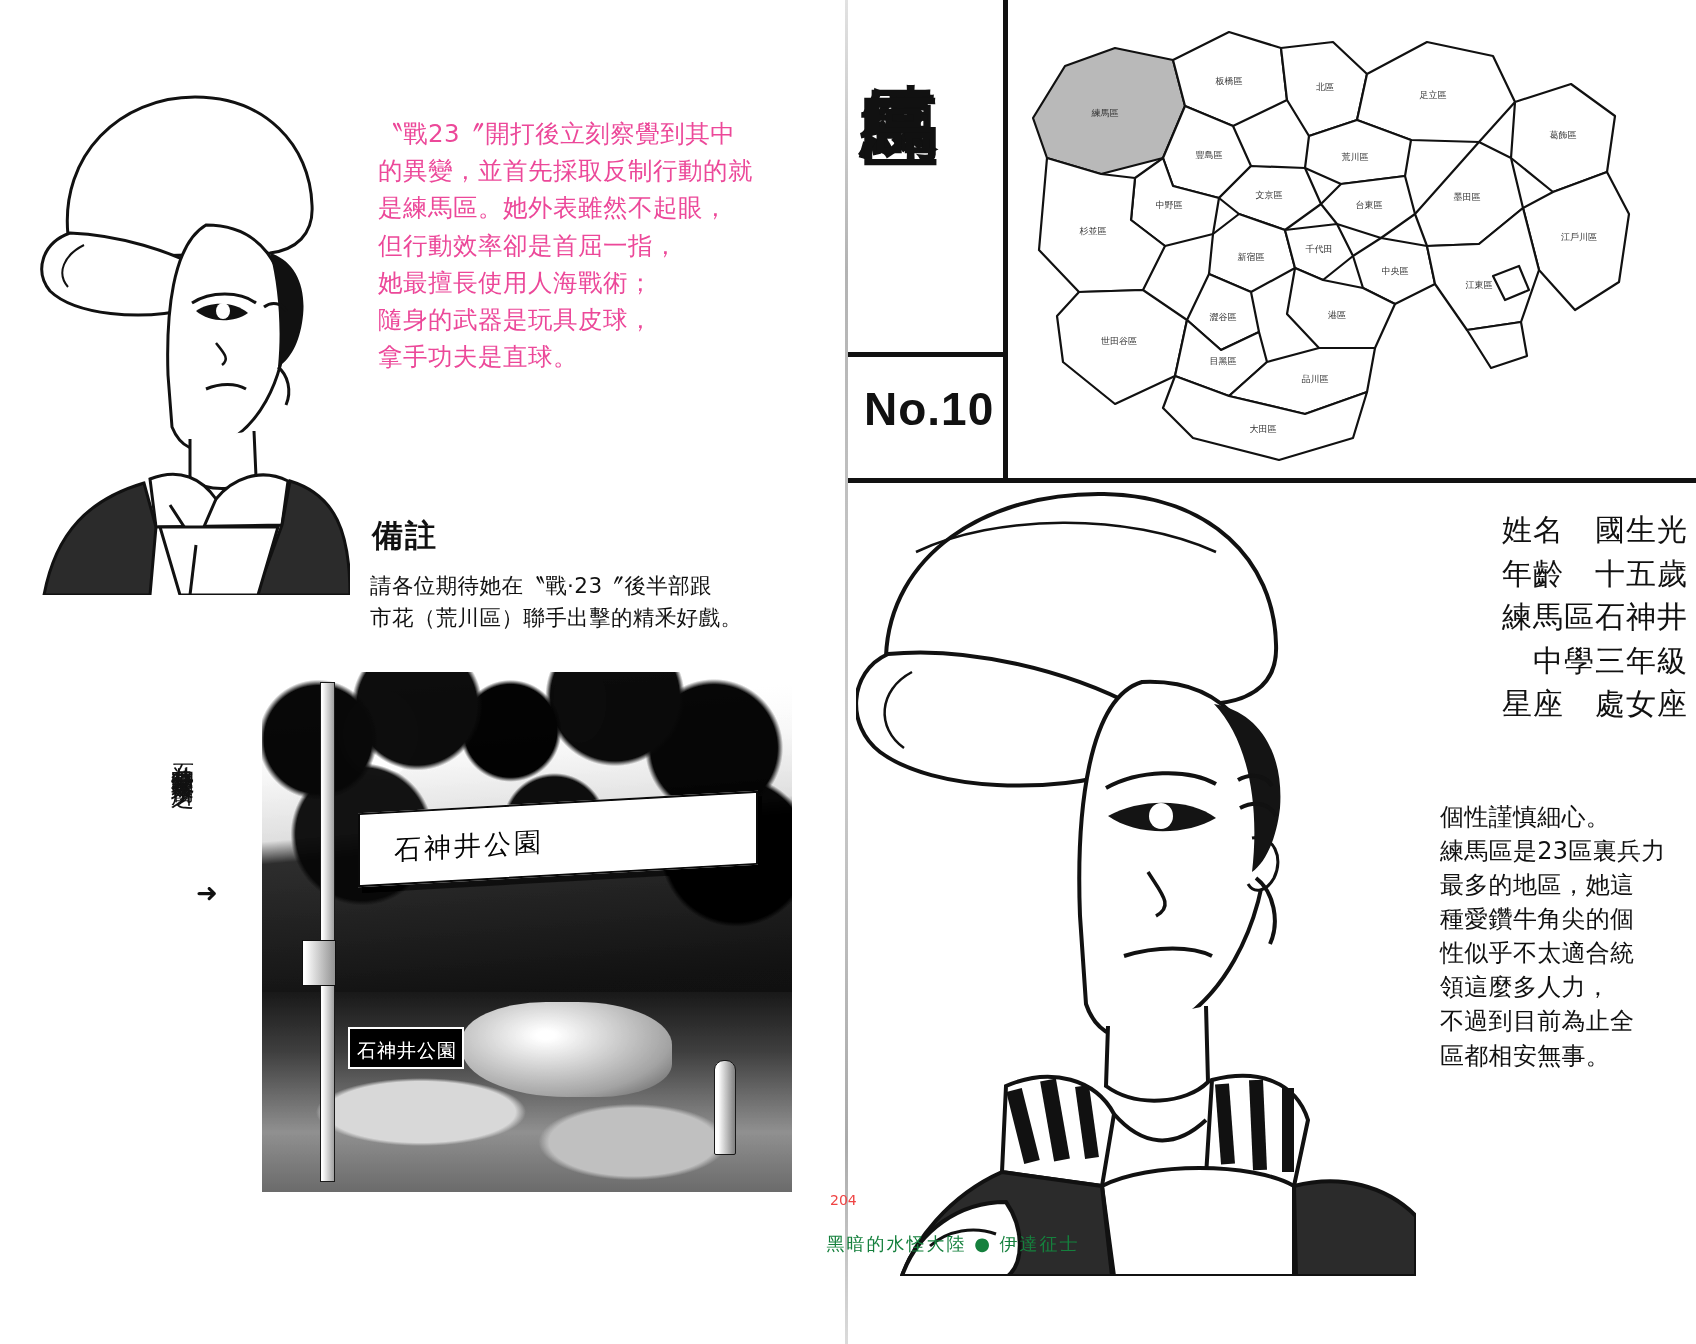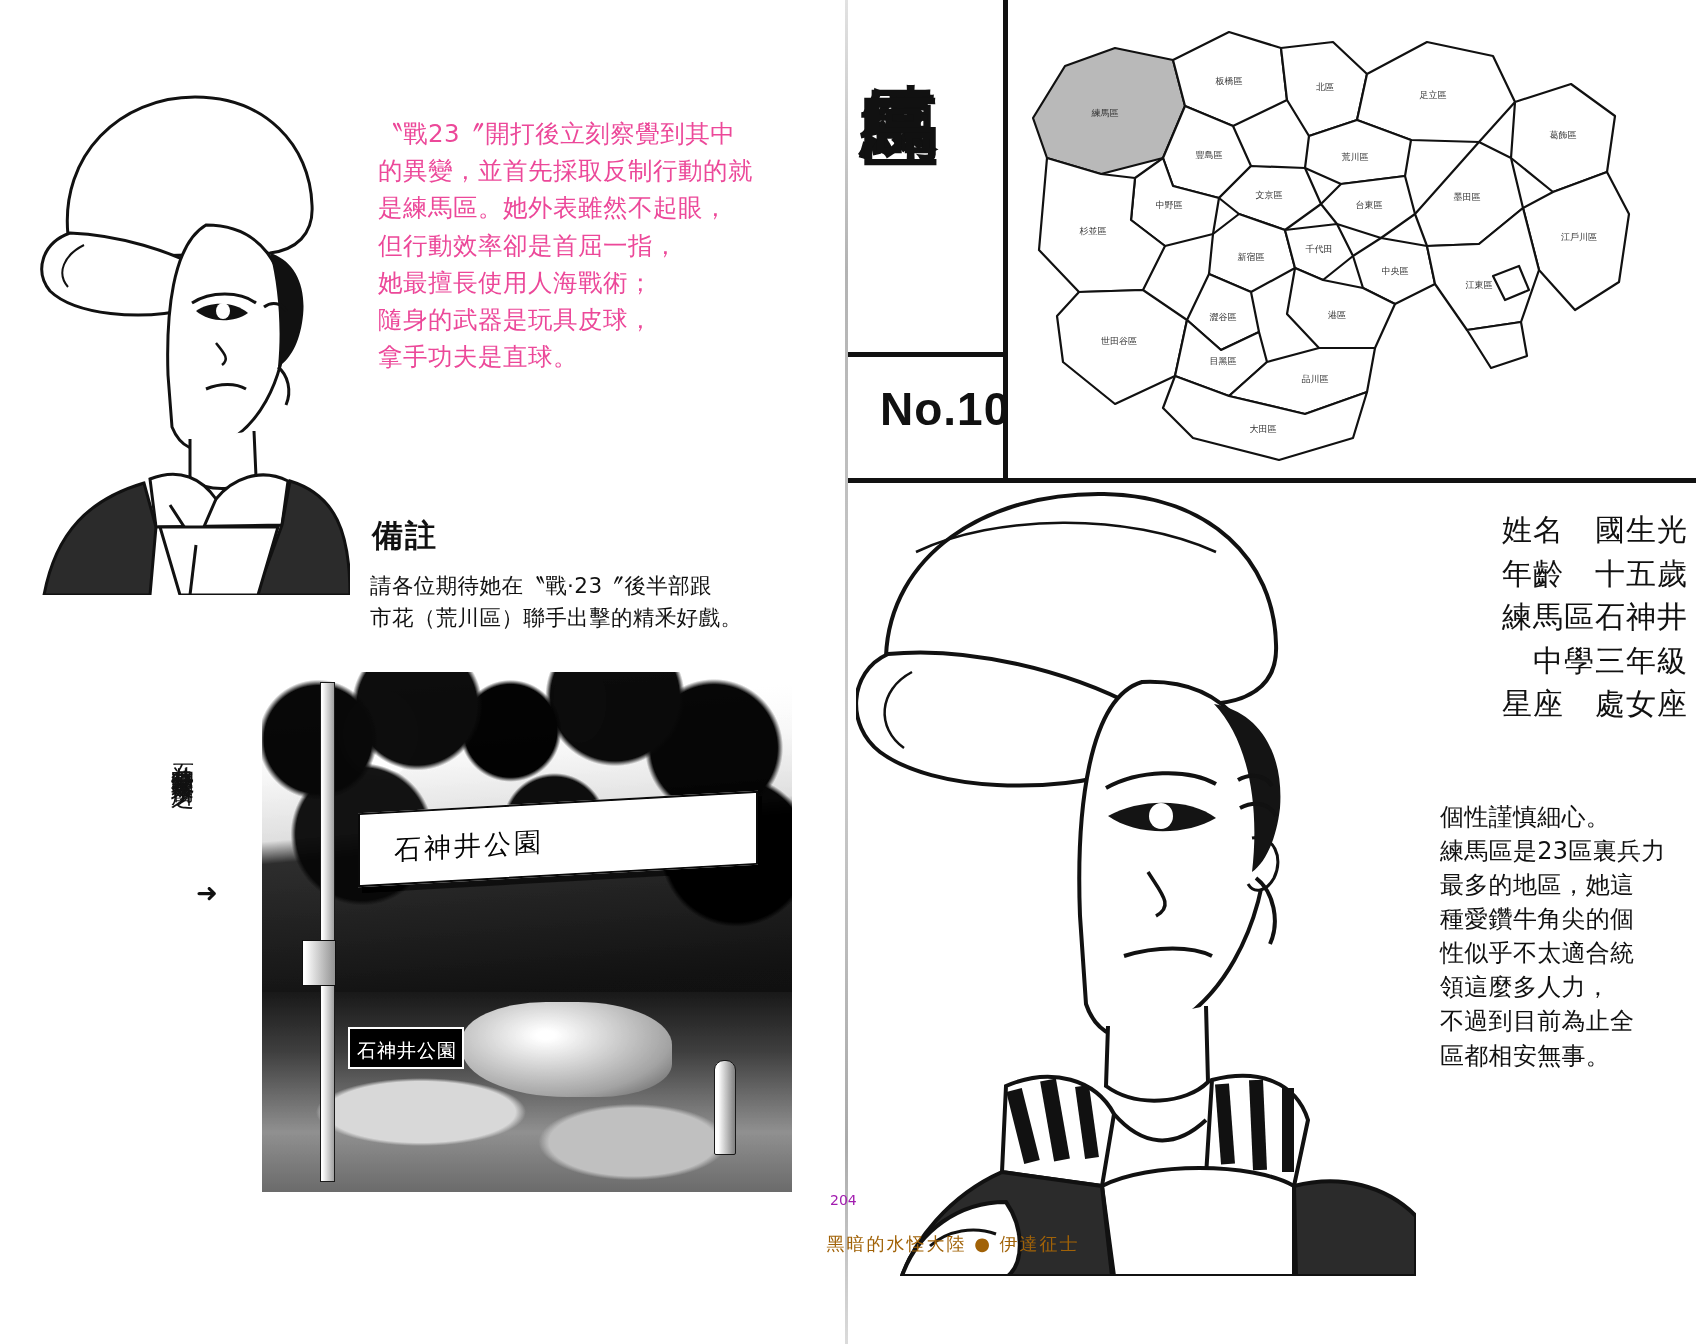--- a/index.html
+++ b/index.html
@@ -161,21 +161,21 @@
   .rule-h-top {
     position: absolute; left: 0px; top: 352px; width: 158px; height: 5px; background: #111;
   }
   .rule-v {
     position: absolute; left: 155px; top: 0px; width: 5px; height: 480px; background: #111;
   }
   .rule-h-mid {
     position: absolute; left: 0px; top: 478px; width: 848px; height: 5px; background: #111;
   }
   .no-label {
-    position: absolute; left: 32px; top: 382px;
+    position: absolute; left: 16px; top: 382px;
     font-size: 46px; font-weight: bold; letter-spacing: 1px;
     font-family: "Liberation Sans", sans-serif;
   }
 
   
   .map {
     position: absolute; left: 175px; top: 8px; width: 660px; height: 460px;
   }
   .map svg { width: 100%; height: 100%; display: block; }
 
@@ -192,26 +192,26 @@
   .profile div { white-space: pre; }
 
   .desc {
     position: absolute; left: 592px; top: 800px; width: 250px;
     font-size: 24px; line-height: 1.42; letter-spacing: .3px;
   }
   .desc div { white-space: pre; }
 
   .page-num {
     position: absolute; left: -18px; top: 1192px;
-    font-size: 14px; color: #a21caf;
+    font-size: 14px; color: #ef4444;
   }
   .footer-note {
     position: absolute; left: -195px; top: 1232px; width: 600px;
     text-align: center;
-    font-size: 18px; color: #a16207; letter-spacing: 2px;
+    font-size: 18px; color: #15803d; letter-spacing: 2px;
   }
 </style>
 </head>
 <body>
 
 <div id="page">
 
   <div class="spine"></div>
 
   <div id="left-page">

